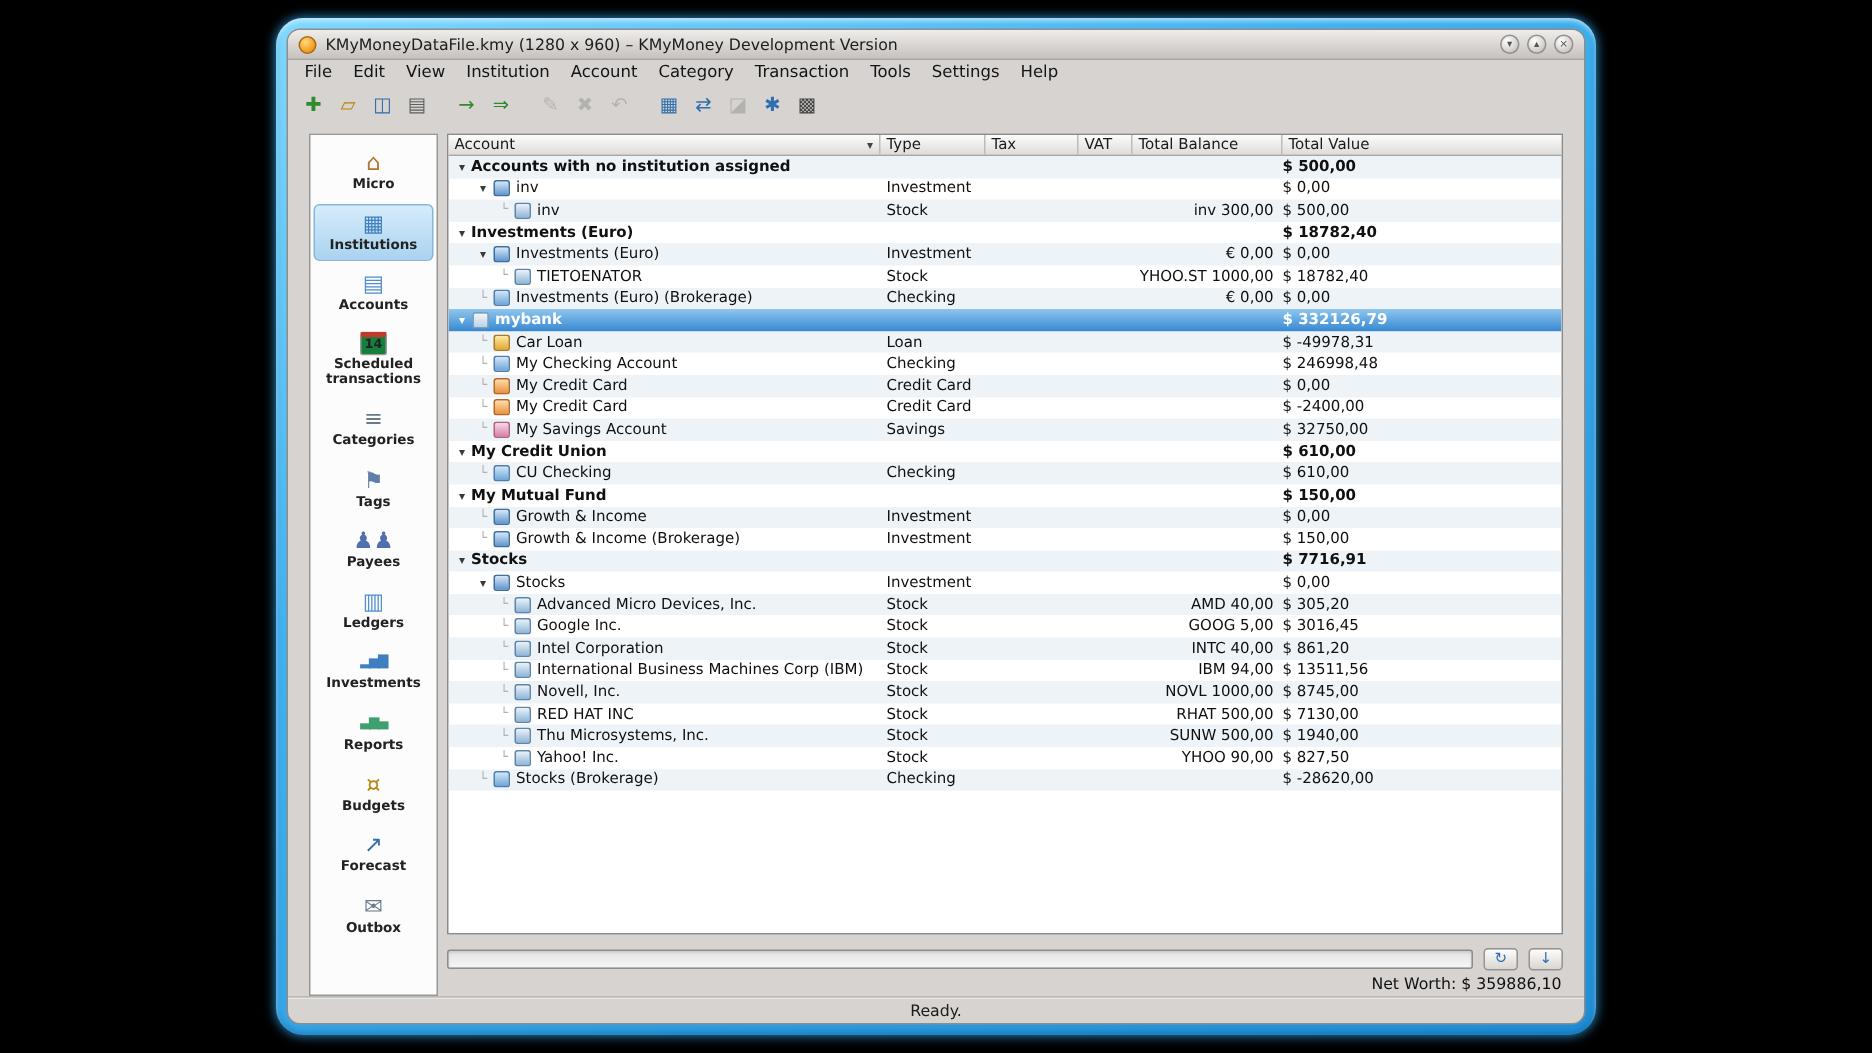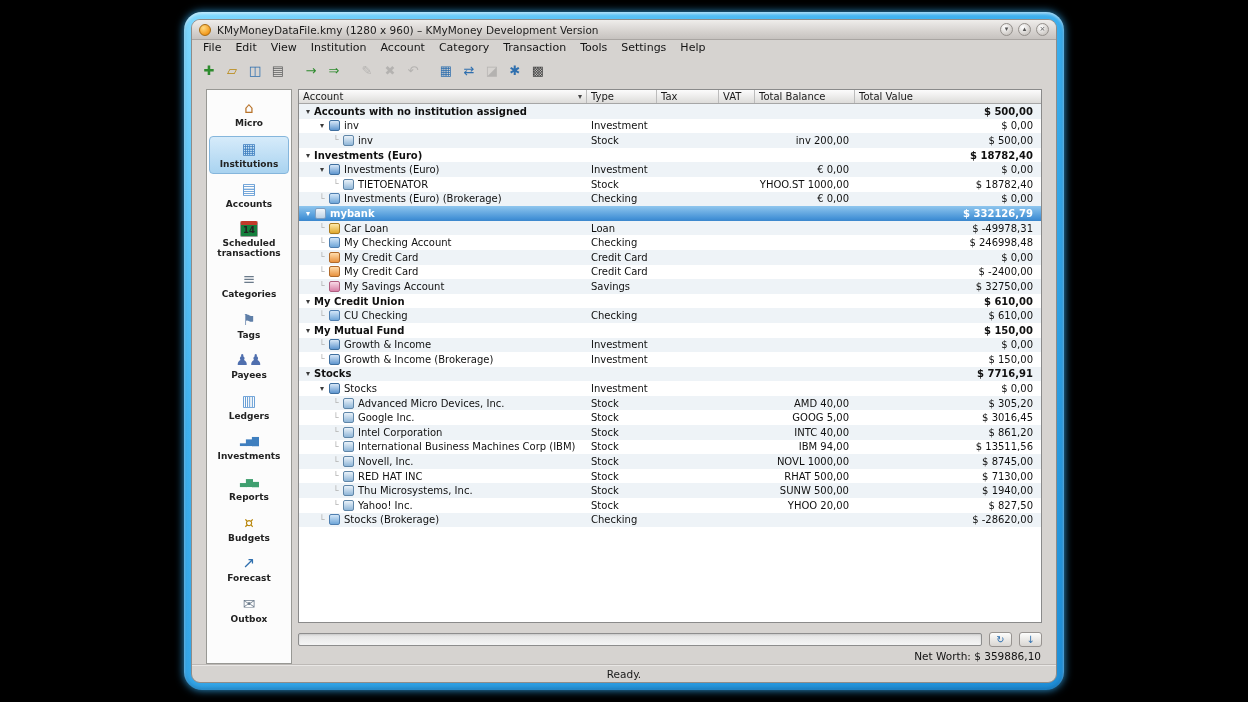--- a/index.html
+++ b/index.html
@@ -76,21 +76,21 @@
   .rows { flex:1; overflow:hidden; }
   .trow { display:flex; height:14.6px; align-items:center; font-size:10px; color:#101010; white-space:nowrap; }
   .trow.alt { background:#eef3f7; }
   .trow.grp { font-weight:bold; }
   .trow.sel { background:linear-gradient(#8fc6ee,#4391d6 85%,#3a86cc); color:#fff; }
   .cell-acc { flex:1; min-width:0; display:flex; align-items:center; overflow:hidden; }
   .cell-type{ flex:0 0 70px; padding:0 4px; overflow:hidden; }
   .cell-tax { flex:0 0 62px; }
   .cell-vat { flex:0 0 36px; }
   .cell-bal { flex:0 0 100px; text-align:right; padding-right:6px; }
-  .cell-val { flex:0 0 186px; text-align:right; padding-right:8px; }
+  .cell-val { flex:0 0 186px; text-align:left; padding-right:8px; }
   .exp { flex:0 0 12px; text-align:center; font-size:8px; color:#3a3a3a; }
   .exp.elbow { color:#b2b2b2; font-size:9px; }
   .sel .exp { color:#fff; }
   .ricon { flex:0 0 11px; width:11px; height:11px; border-radius:2px; margin:0 4px 0 1px; }
   .i-bank       { background:linear-gradient(#f2f6fa,#bcd2e6); border:1px solid #7e9ec0; }
   .i-loan       { background:linear-gradient(#ffe9a8,#e0a92f); border:1px solid #ab7c1e; }
   .i-checking   { background:linear-gradient(#d2e6f8,#6fa6d8); border:1px solid #4f7fb0; }
   .i-credit     { background:linear-gradient(#ffdcab,#e8923f); border:1px solid #b06a2a; }
   .i-savings    { background:linear-gradient(#f8d9e6,#d87fa6); border:1px solid #b05f80; }
   .i-investment { background:linear-gradient(#d7e7f7,#5f96cf); border:1px solid #3f6f9f; }
@@ -254,21 +254,21 @@
                 </div>
                 <div class="trow alt">
                   <div class="cell-acc" style="padding-left: 31px;">
                     <span class="exp elbow">└</span>
                     <span class="ricon i-stock"></span>
                     <span>inv</span>
                   </div>
                   <div class="cell-type">Stock</div>
                   <div class="cell-tax"></div>
                   <div class="cell-vat"></div>
-                  <div class="cell-bal">inv 200,00</div>
+                  <div class="cell-bal">inv 300,00</div>
                   <div class="cell-val">$ 500,00</div>
                 </div>
                 <div class="trow grp">
                   <div class="cell-acc" style="padding-left: 3px;">
                     <span class="exp">▾</span>
                     <span>Investments (Euro)</span>
                   </div>
                   <div class="cell-type"></div>
                   <div class="cell-tax"></div>
                   <div class="cell-vat"></div>
@@ -550,21 +550,21 @@
                 </div>
                 <div class="trow">
                   <div class="cell-acc" style="padding-left: 31px;">
                     <span class="exp elbow">└</span>
                     <span class="ricon i-stock"></span>
                     <span>Yahoo! Inc.</span>
                   </div>
                   <div class="cell-type">Stock</div>
                   <div class="cell-tax"></div>
                   <div class="cell-vat"></div>
-                  <div class="cell-bal">YHOO 20,00</div>
+                  <div class="cell-bal">YHOO 90,00</div>
                   <div class="cell-val">$ 827,50</div>
                 </div>
                 <div class="trow alt">
                   <div class="cell-acc" style="padding-left: 17px;">
                     <span class="exp elbow">└</span>
                     <span class="ricon i-checking"></span>
                     <span>Stocks (Brokerage)</span>
                   </div>
                   <div class="cell-type">Checking</div>
                   <div class="cell-tax"></div>

